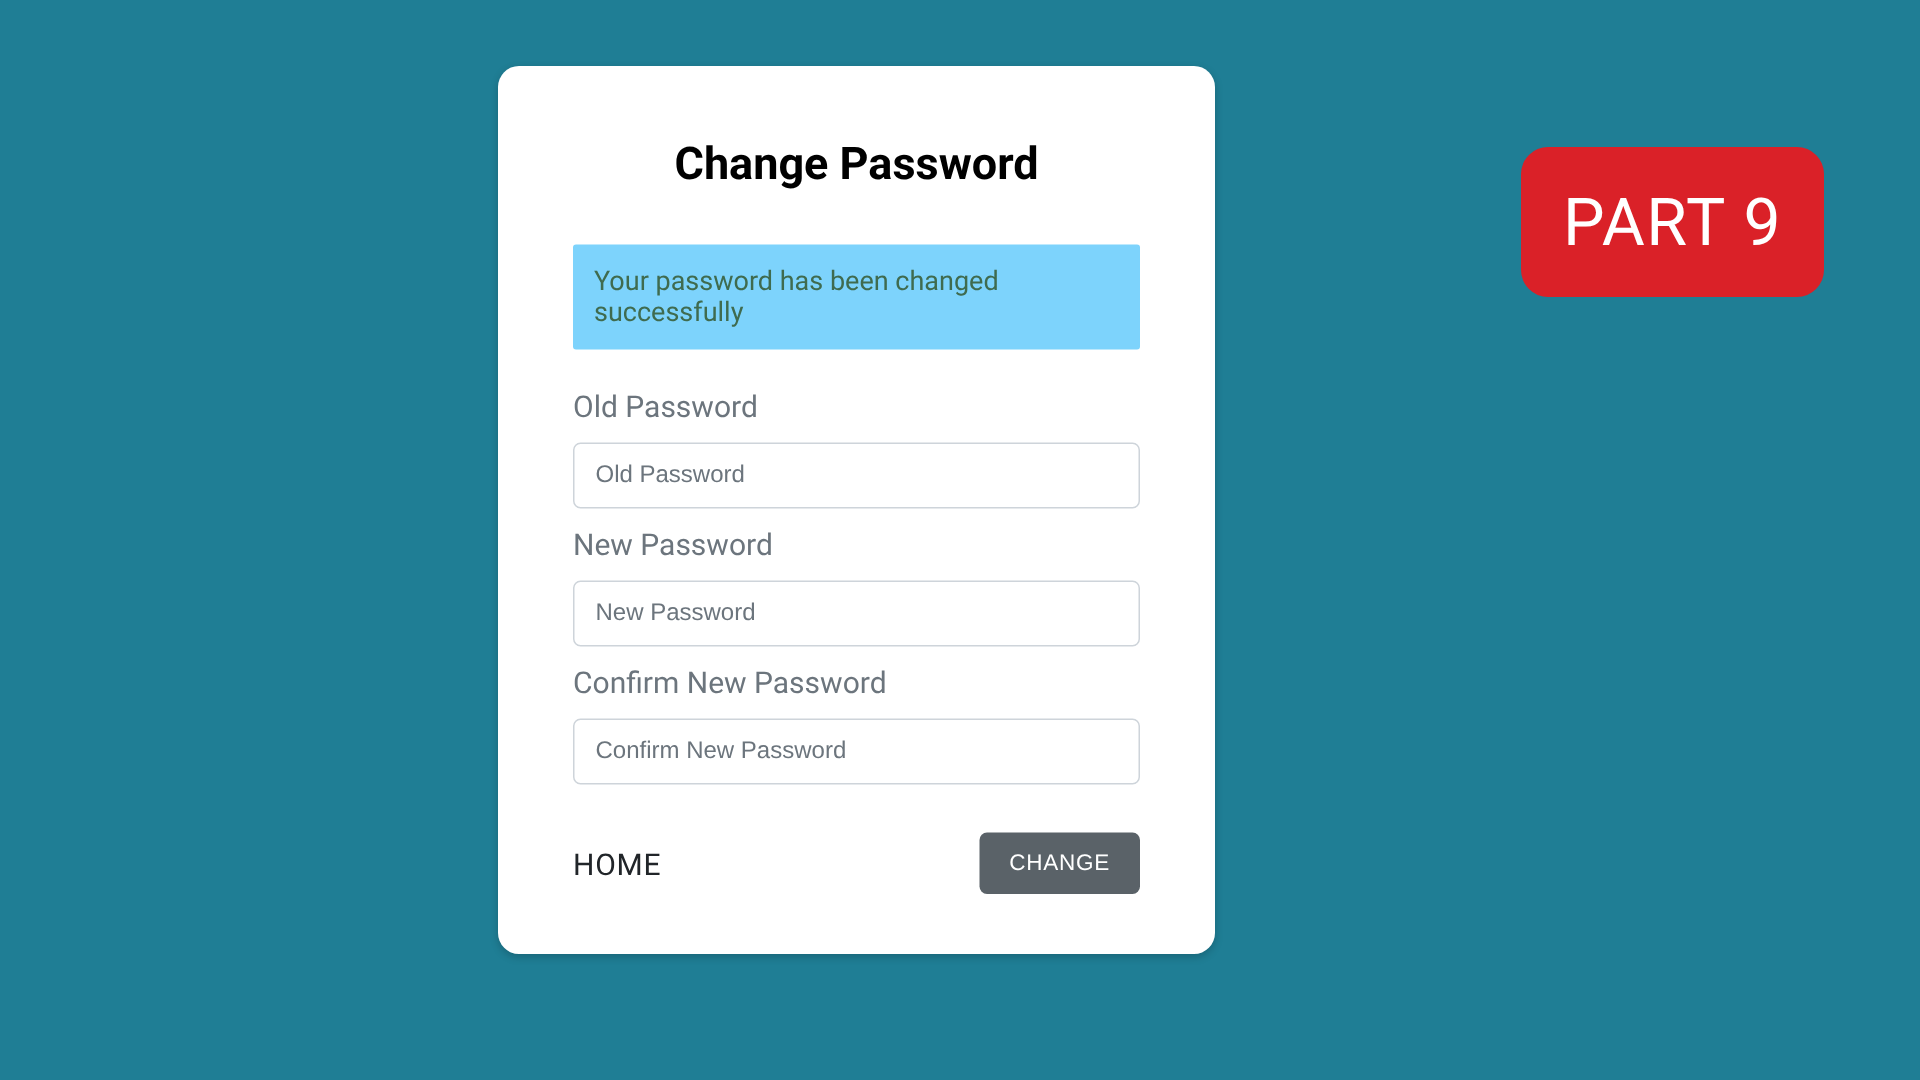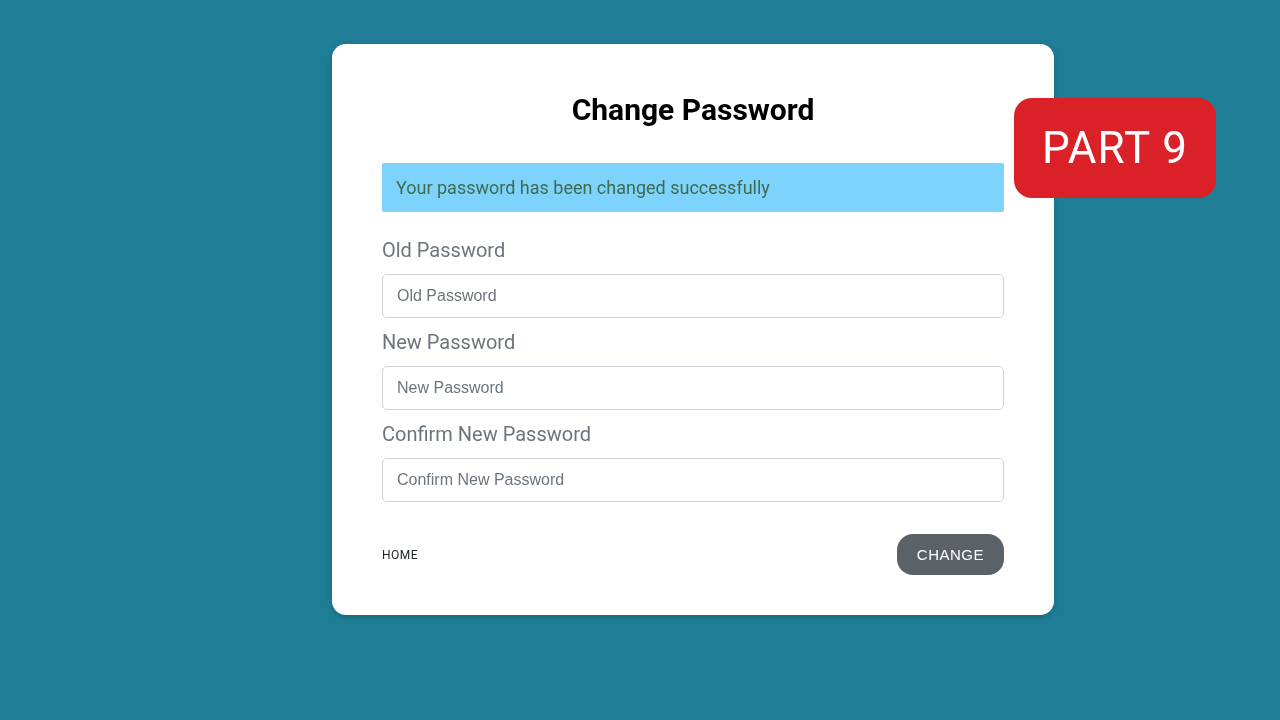--- a/index.html
+++ b/index.html
@@ -12,21 +12,21 @@
       background-color: #1f7e95;
       width: 1280px;
       height: 720px;
       position: relative;
       overflow: hidden;
     }
     .card {
       position: absolute;
       left: 332px;
       top: 44px;
-      width: 722px;
+      width: 478px;
       background-color: #ffffff;
       border-radius: 14px;
       box-shadow: 0 2px 6px rgba(0,0,0,0.2);
       padding: 48px 50px 40px 50px;
     }
     .card-title {
       font-size: 30px;
       font-weight: 700;
       color: #000000;
       text-align: center;
@@ -62,33 +62,33 @@
     .form-input::placeholder {
       color: #6c757d;
     }
     .actions {
       display: flex;
       justify-content: space-between;
       align-items: center;
       margin-top: 32px;
     }
     .home-link {
-      font-size: 12px;
+      font-size: 20px;
       color: #212529;
       text-decoration: none;
       letter-spacing: 0.5px;
       cursor: pointer;
     }
     .change-btn {
       background-color: #5a6268;
       color: #ffffff;
       border: none;
       padding: 12px 20px;
       font-size: 15px;
-      border-radius: 16px;
+      border-radius: 5px;
       letter-spacing: 0.5px;
       cursor: pointer;
     }
     .part-badge {
       position: absolute;
       right: 64px;
       top: 98px;
       background-color: #da2128;
       color: #ffffff;
       font-size: 44px;

